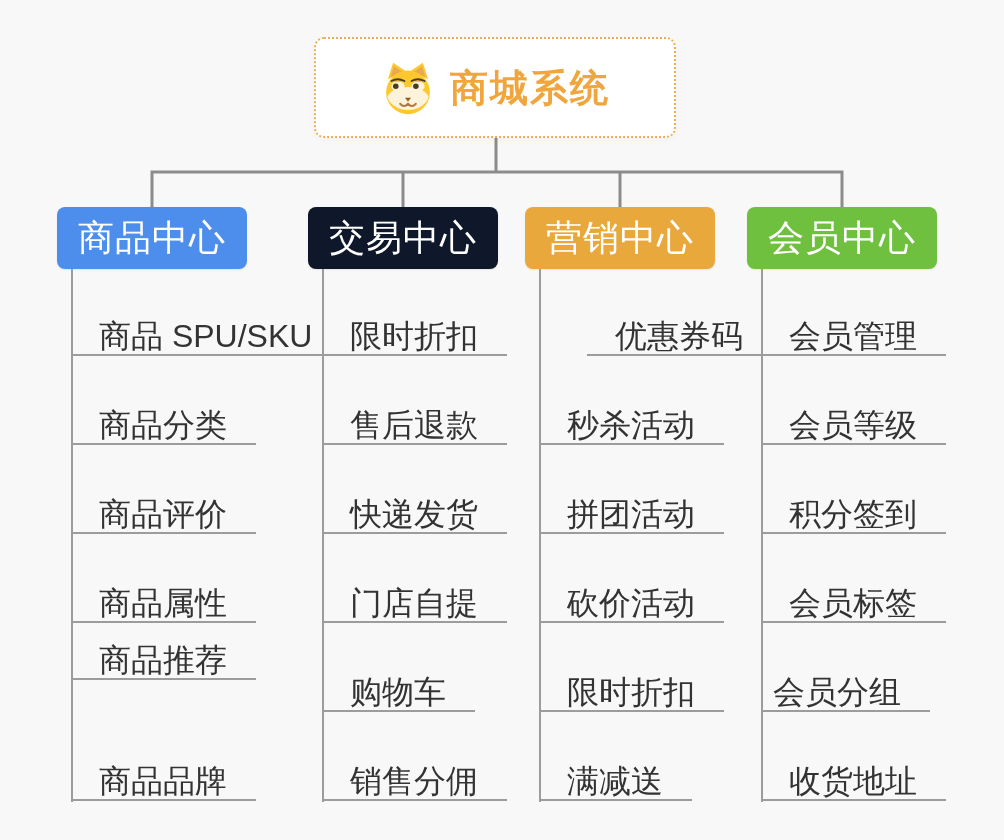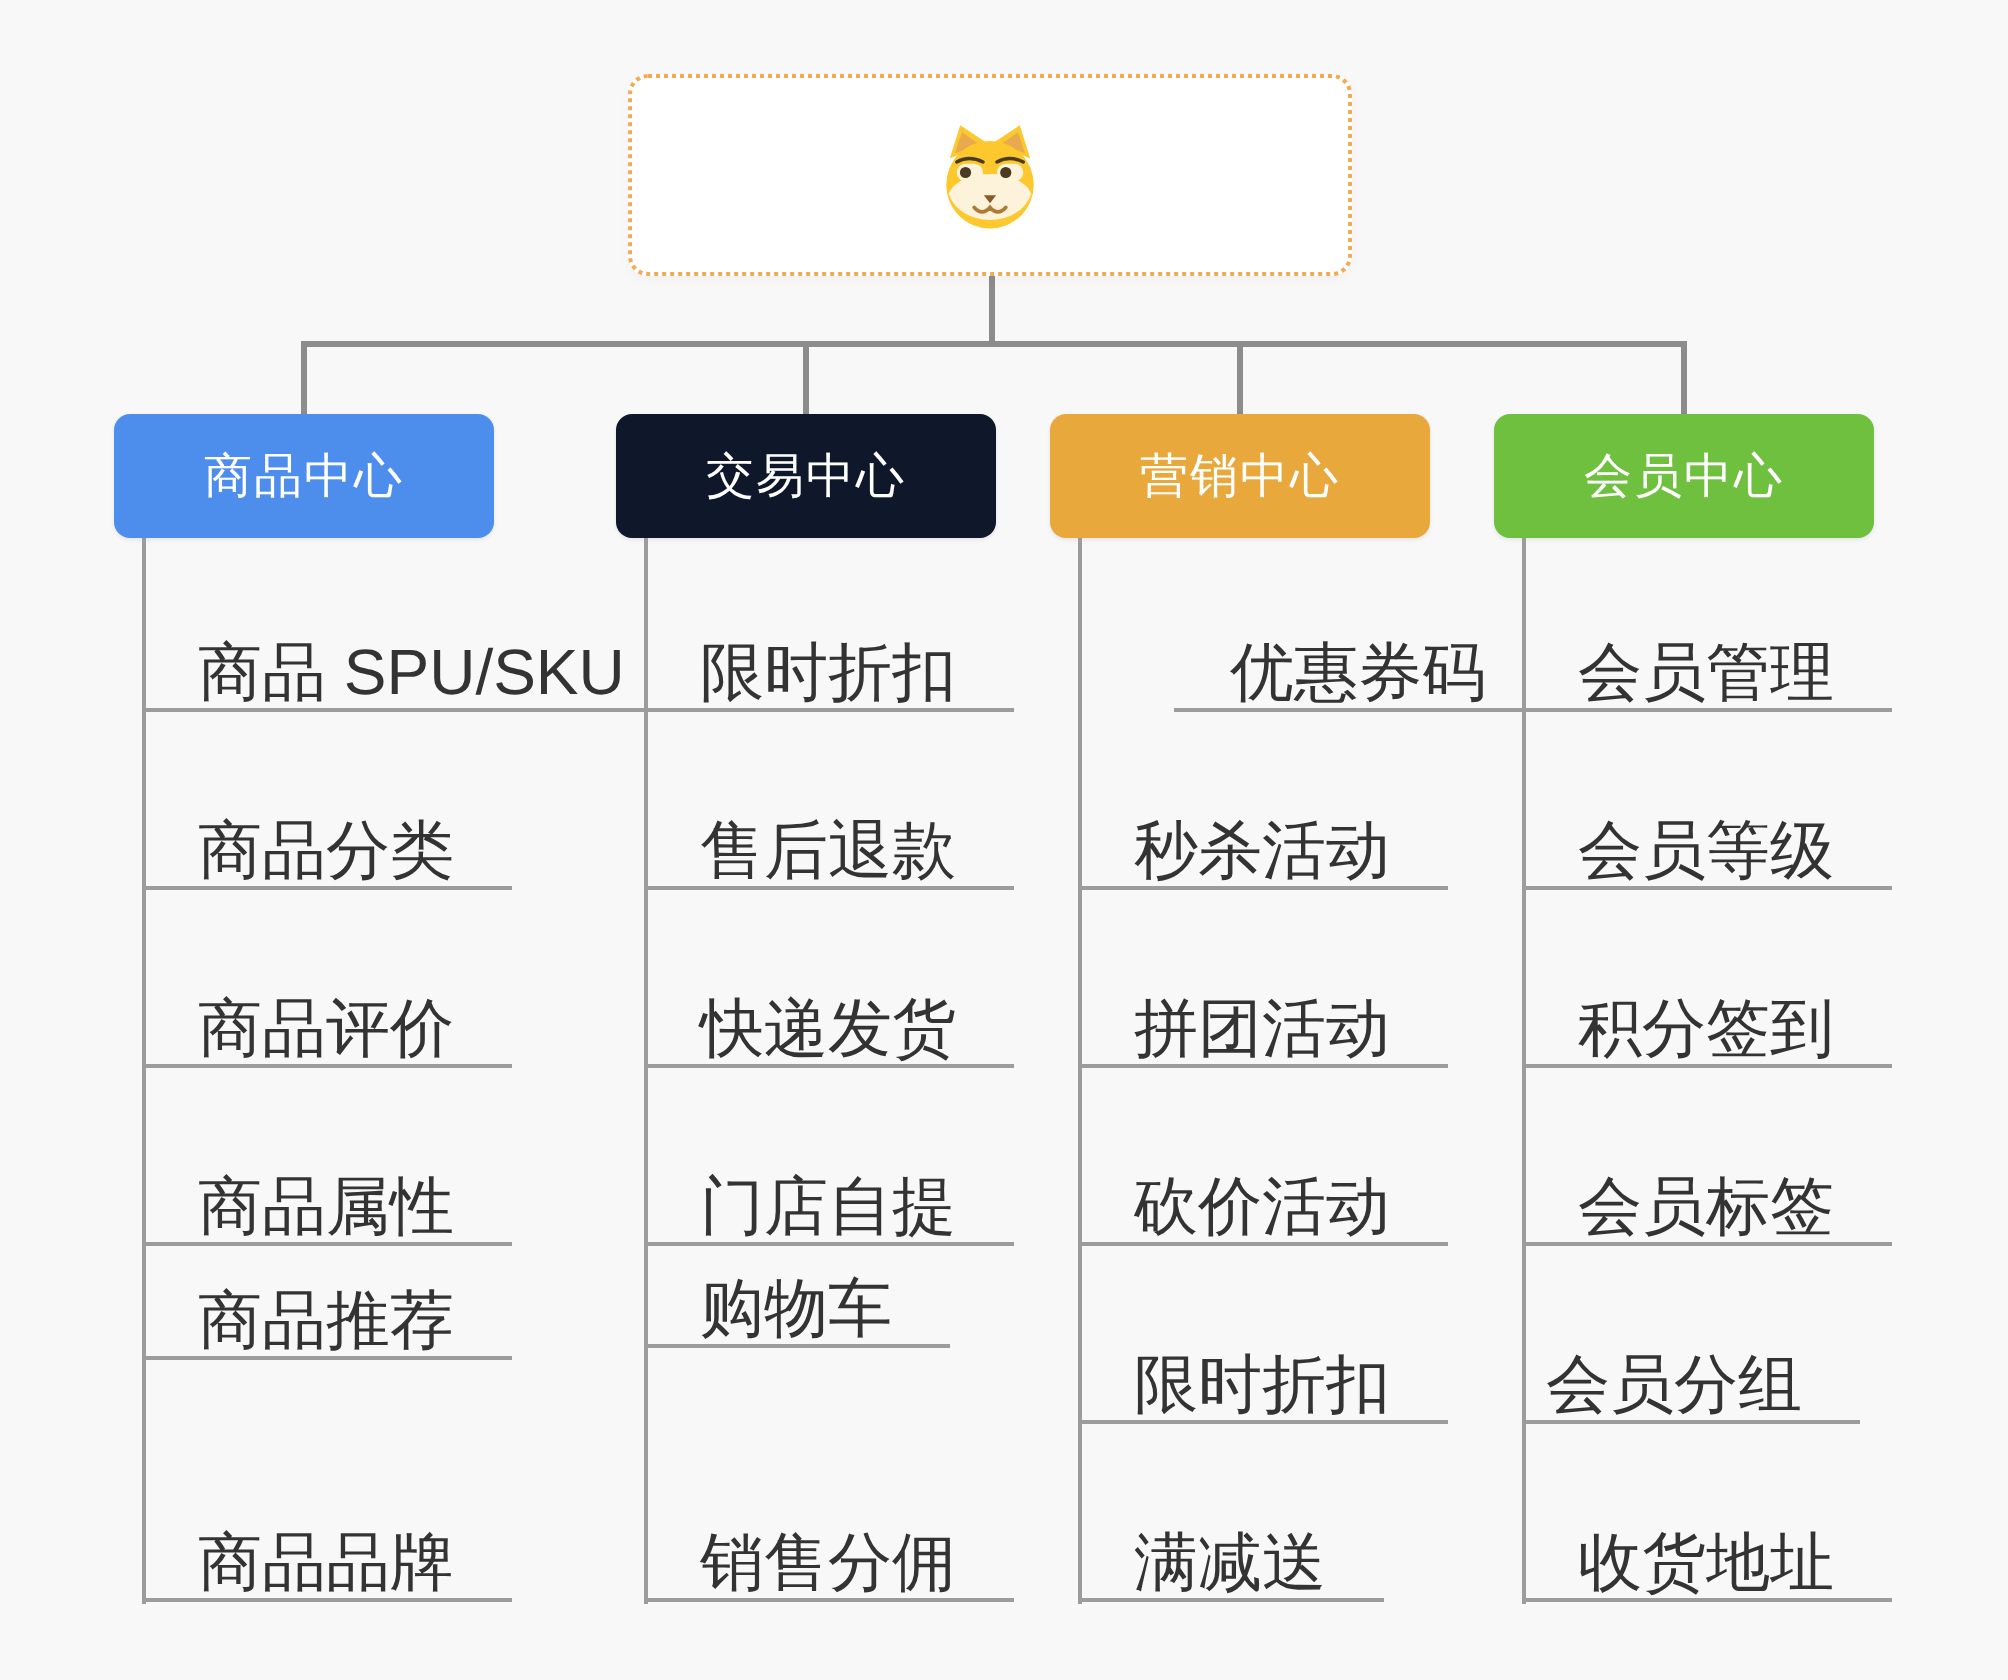--- a/index.html
+++ b/index.html
@@ -27,21 +27,21 @@
     font-size:38px;font-weight:600;letter-spacing:2px;
     line-height:1;white-space:nowrap;
   }
   .dog-icon{width:56px;height:56px;flex:0 0 auto;}
 
   
   .branch-box{
     position:absolute;top:207px;width:190px;height:62px;
     border-radius:8px;color:#ffffff;
     display:flex;align-items:center;justify-content:center;
-    font-size:24px;letter-spacing:1px;white-space:nowrap;
+    font-size:36px;letter-spacing:1px;white-space:nowrap;
     cursor:pointer;box-shadow:0 1px 2px rgba(0,0,0,0.08);
   }
 
   
   .col-line{
     position:absolute;top:269px;width:2px;height:533px;
     background:#9c9c9c;
   }
 
   
@@ -72,38 +72,39 @@
       <path d="M8.5 42 a24 19 0 0 0 47 0 a24 14 0 0 0 -47 0 Z" fill="#fdf3da"></path>
       <rect x="13" y="25" width="15" height="10" rx="5" fill="#fdf3da"></rect>
       <rect x="36" y="25" width="15" height="10" rx="5" fill="#fdf3da"></rect>
       <circle cx="18" cy="30" r="3.2" fill="#4a3b22"></circle>
       <circle cx="41" cy="30" r="3.2" fill="#4a3b22"></circle>
       <path d="M13 24 q7 -4 15 0" stroke="#4a3b22" stroke-width="2" fill="none" stroke-linecap="round"></path>
       <path d="M36 24 q7 -4 15 0" stroke="#4a3b22" stroke-width="2" fill="none" stroke-linecap="round"></path>
       <path d="M28.5 43 h7 l-3.5 4.5 Z" fill="#8a5a2b"></path>
       <path d="M23 50 q4.5 5 9 0 q4.5 5 9 0" stroke="#b07a36" stroke-width="2.2" fill="none" stroke-linecap="round"></path>
     </svg>
+    <span class="root-title" style="color: rgb(240, 166, 60);">商城系统</span>
   </div>
 
   <div id="branches">
       <div class="branch-box" style="left: 57px; background: rgb(77, 142, 236);">商品中心</div>
       <div class="col-line" style="left: 71px; background: rgb(156, 156, 156);"></div>
       <div class="leaf" style="left: 71px; top: 322px; border-bottom-color: rgb(156, 156, 156);">商品 SPU/SKU</div>
       <div class="leaf" style="left: 71px; top: 411px; border-bottom-color: rgb(156, 156, 156);">商品分类</div>
       <div class="leaf" style="left: 71px; top: 500px; border-bottom-color: rgb(156, 156, 156);">商品评价</div>
       <div class="leaf" style="left: 71px; top: 589px; border-bottom-color: rgb(156, 156, 156);">商品属性</div>
       <div class="leaf" style="left: 71px; top: 646px; border-bottom-color: rgb(156, 156, 156);">商品推荐</div>
       <div class="leaf" style="left: 71px; top: 767px; border-bottom-color: rgb(156, 156, 156);">商品品牌</div>
       <div class="branch-box" style="left: 308px; background: #0f172a;">交易中心</div>
       <div class="col-line" style="left: 322px; background: rgb(156, 156, 156);"></div>
       <div class="leaf" style="left: 322px; top: 322px; border-bottom-color: rgb(156, 156, 156);">限时折扣</div>
       <div class="leaf" style="left: 322px; top: 411px; border-bottom-color: rgb(156, 156, 156);">售后退款</div>
       <div class="leaf" style="left: 322px; top: 500px; border-bottom-color: rgb(156, 156, 156);">快递发货</div>
       <div class="leaf" style="left: 322px; top: 589px; border-bottom-color: rgb(156, 156, 156);">门店自提</div>
-      <div class="leaf" style="left: 322px; top: 640px; border-bottom-color: rgb(156, 156, 156);">购物车</div>
+      <div class="leaf" style="left: 322px; top: 678px; border-bottom-color: rgb(156, 156, 156);">购物车</div>
       <div class="leaf" style="left: 322px; top: 767px; border-bottom-color: rgb(156, 156, 156);">销售分佣</div>
       <div class="branch-box" style="left: 525px; background: rgb(233, 168, 60);">营销中心</div>
       <div class="col-line" style="left: 539px; background: rgb(156, 156, 156);"></div>
       <div class="leaf" style="left: 539px; top: 322px; border-bottom-color: rgb(156, 156, 156); margin-left: 48px;">优惠券码</div>
       <div class="leaf" style="left: 539px; top: 411px; border-bottom-color: rgb(156, 156, 156);">秒杀活动</div>
       <div class="leaf" style="left: 539px; top: 500px; border-bottom-color: rgb(156, 156, 156);">拼团活动</div>
       <div class="leaf" style="left: 539px; top: 589px; border-bottom-color: rgb(156, 156, 156);">砍价活动</div>
       <div class="leaf" style="left: 539px; top: 678px; border-bottom-color: rgb(156, 156, 156);">限时折扣</div>
       <div class="leaf" style="left: 539px; top: 767px; border-bottom-color: rgb(156, 156, 156);">满减送</div>
       <div class="branch-box" style="left: 747px; background: rgb(110, 192, 62);">会员中心</div>

